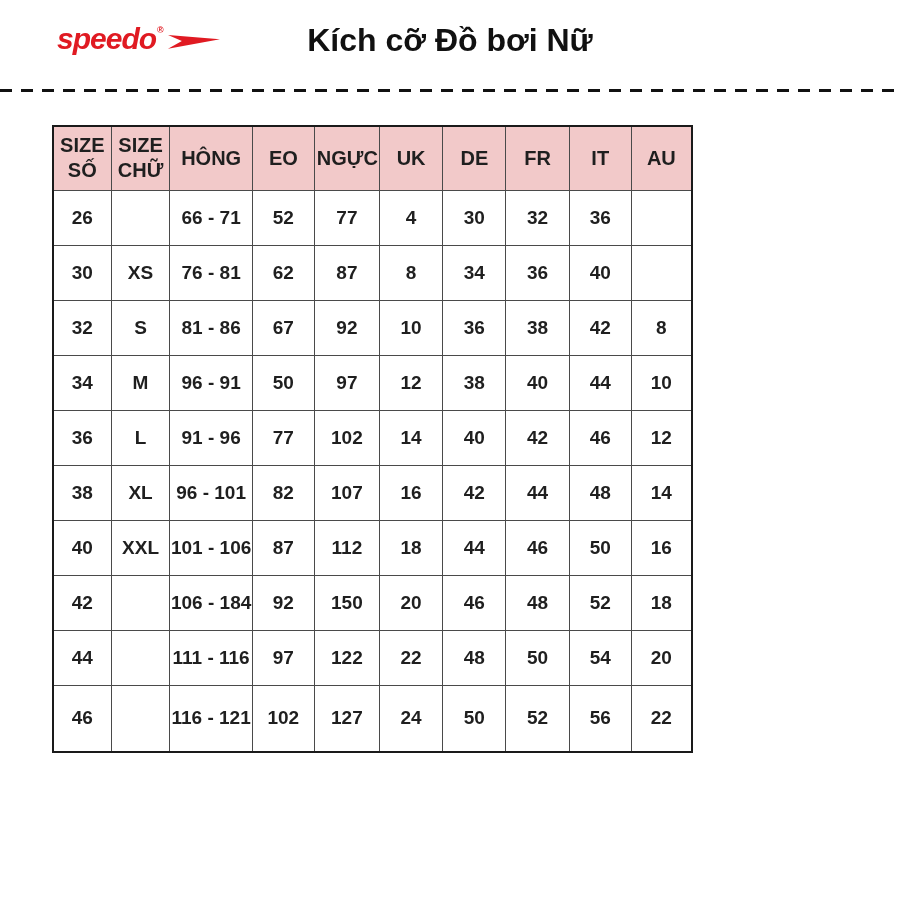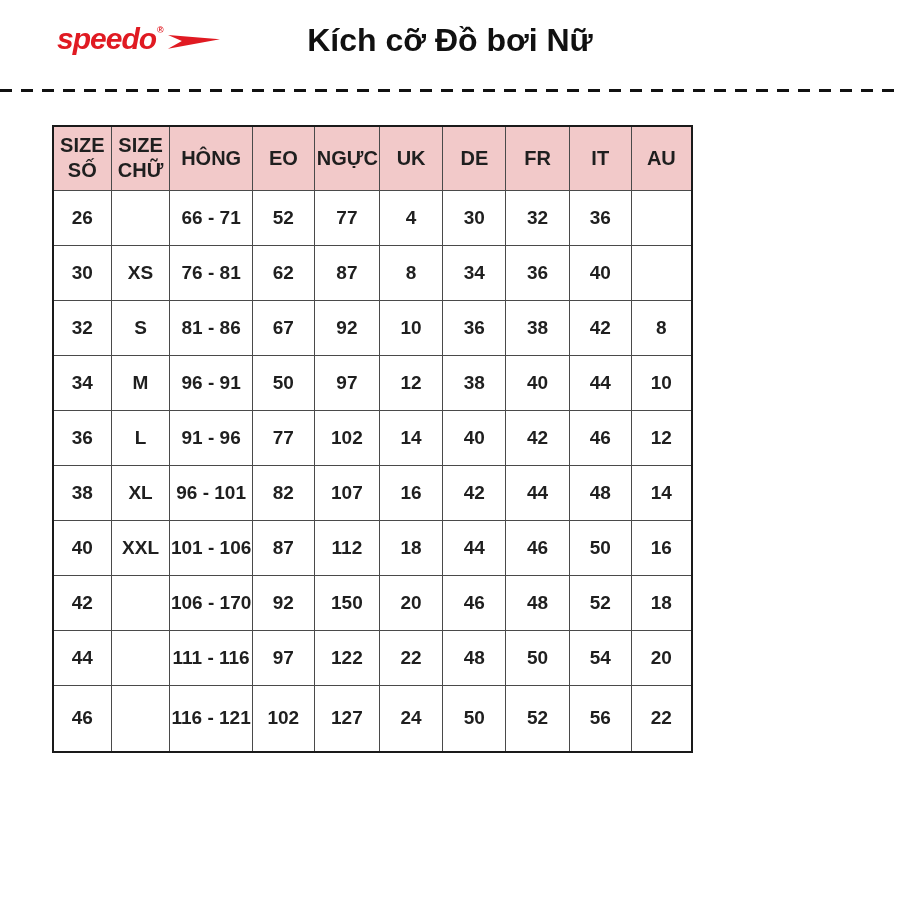--- a/index.html
+++ b/index.html
@@ -234,21 +234,21 @@
         <td>112</td>
         <td>18</td>
         <td>44</td>
         <td>46</td>
         <td>50</td>
         <td>16</td>
       </tr>
       <tr>
         <td>42</td>
         <td></td>
-        <td>106 - 170</td>
+        <td>106 - 184</td>
         <td>92</td>
         <td>150</td>
         <td>20</td>
         <td>46</td>
         <td>48</td>
         <td>52</td>
         <td>18</td>
       </tr>
       <tr>
         <td>44</td>

